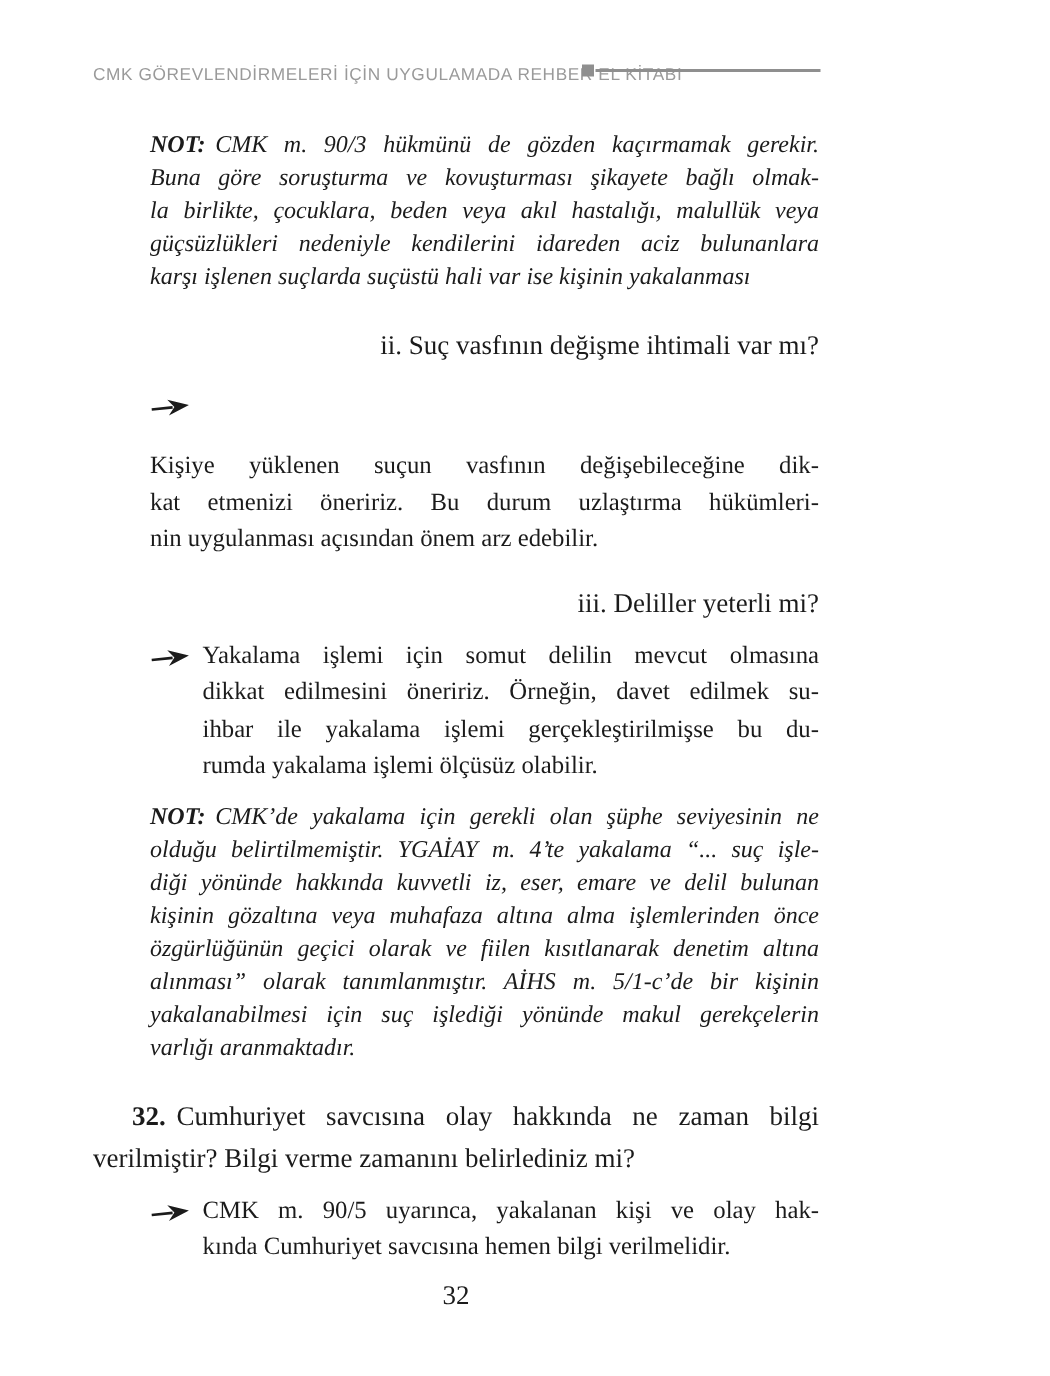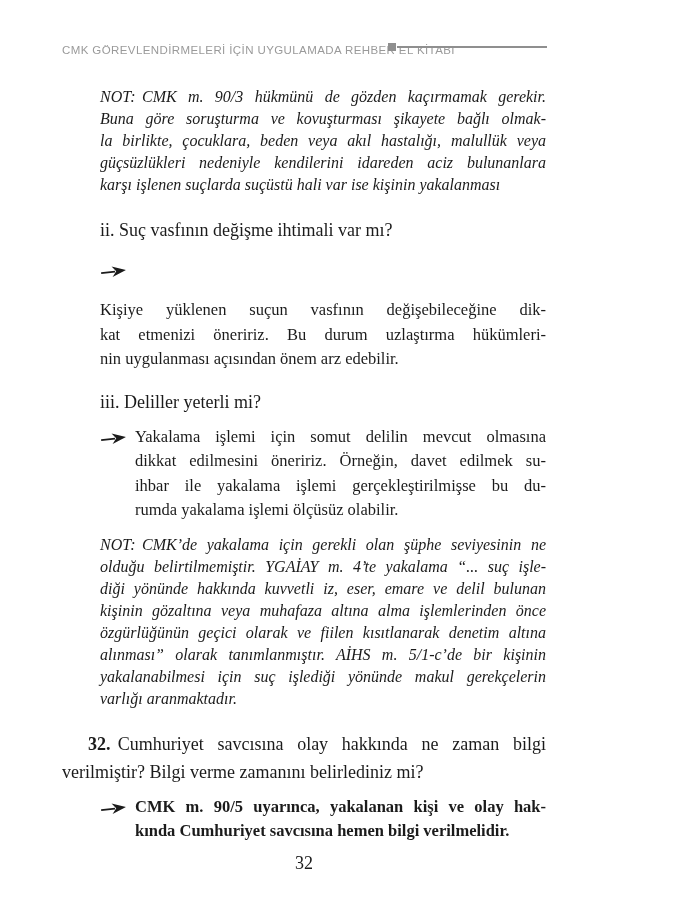--- a/index.html
+++ b/index.html
@@ -45,36 +45,36 @@
   .lines .line:last-child { text-align-last: left; }
 
   .indent { margin-left: 38px; }
 
   
   .note {
     font-style: italic;
     font-size: 16px;
     line-height: 22px;
   }
-  .note-label { font-weight: normal; margin-right: 0.4em; }
+  .note-label { font-weight: bold; margin-right: 0.4em; }
 
   
-  .subheading { font-size: 18px; line-height: 24px; }
+  .subheading { font-size: 18px; line-height: 24px; text-align: right; }
   .sub-ii  { margin-top: 22px; }
   .sub-iii { margin-top: 18px; }
 
   
   .bullet {
     display: flex;
     font-size: 16.5px;
     line-height: 24.5px;
   }
   .bullet-1 { margin-top: 16px; flex-direction: column; }
   .bullet-2 { margin-top: 11px; }
-  .bullet-3 { margin-top: 9px; font-weight: bold; }
+  .bullet-3 { margin-top: 9px; }
   .arrow {
     flex: 0 0 35px;
     width: 35px;
     padding-top: 5px;
   }
   .arrow svg { display: block; transform: rotate(-6deg); }
   .btext { flex: 1; }
 
   .note-2 { margin-top: 11px; }
 

